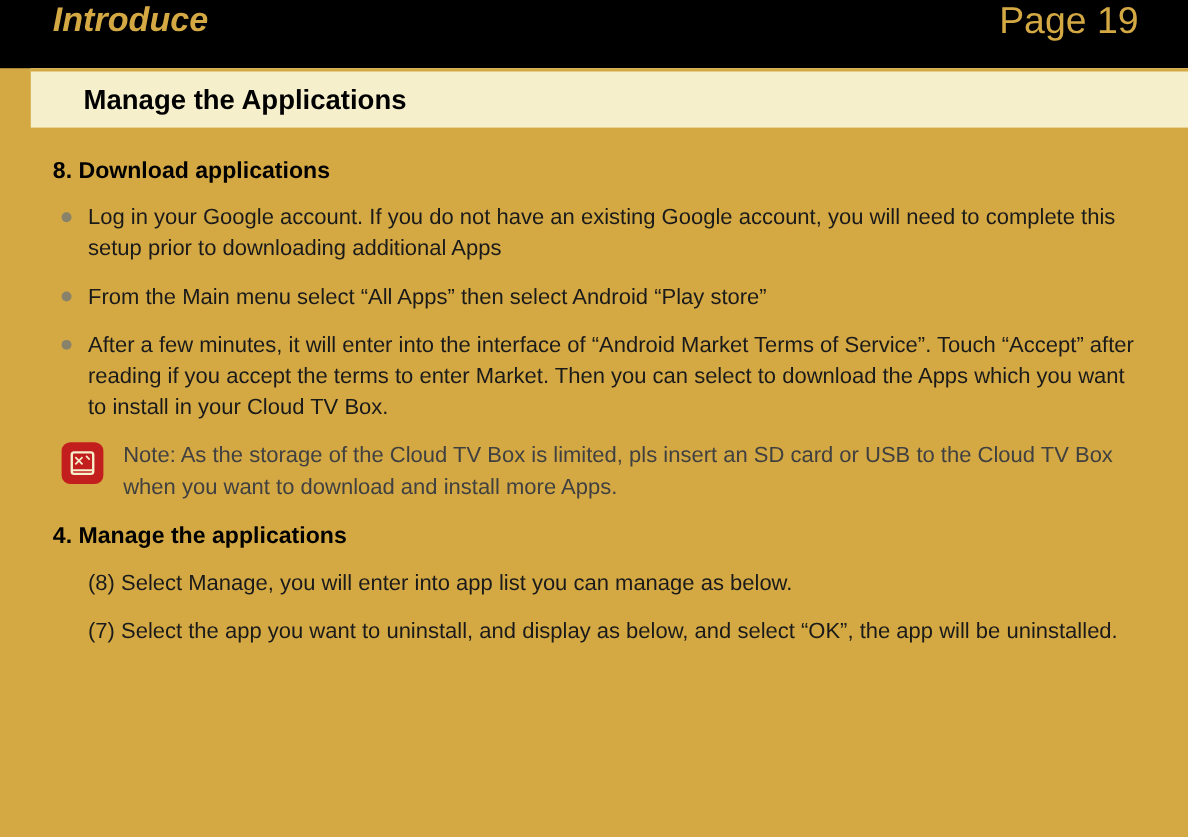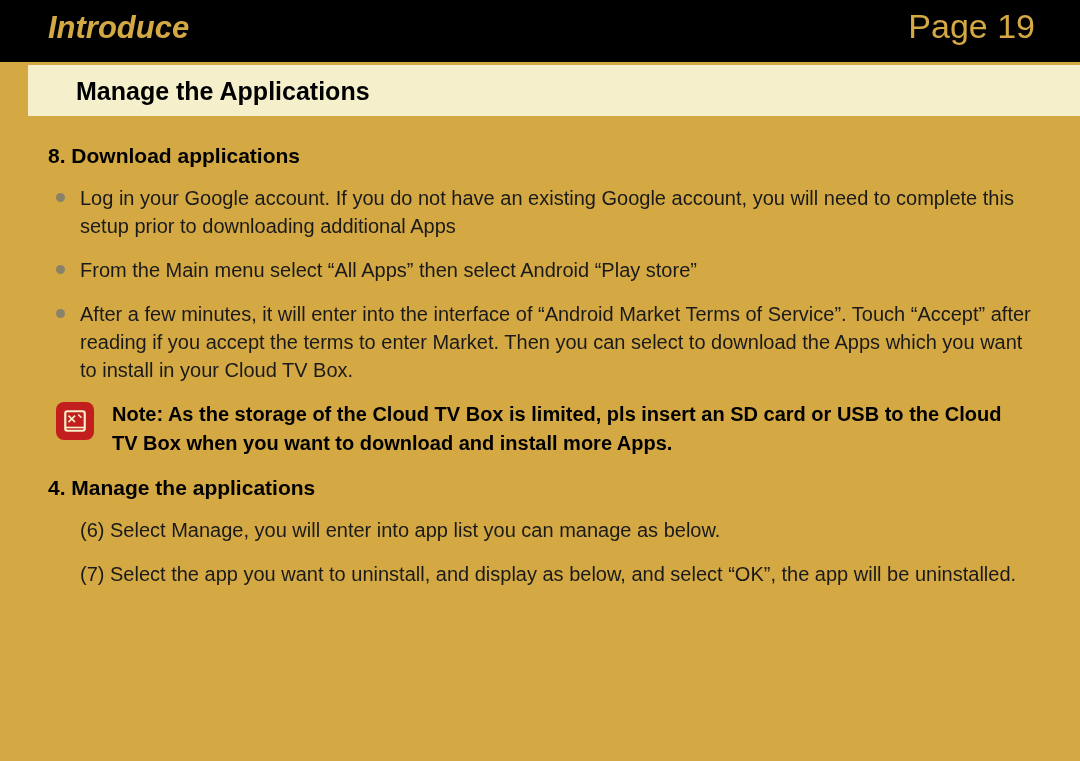--- a/index.html
+++ b/index.html
@@ -12,21 +12,21 @@
       width: 1080px;
       height: 761px;
       background-color: #d4a944;
       overflow: hidden;
     }
     .header-black {
       background-color: #000000;
       height: 62px;
       display: flex;
       justify-content: space-between;
-      align-items: flex-end;
+      align-items: flex-start;
       padding: 0 45px 16px 48px;
     }
     .header-title {
       color: #d4a944;
       font-size: 31px;
       font-weight: bold;
       font-style: italic;
     }
     .page-number {
       color: #d4a944;
@@ -92,23 +92,23 @@
       justify-content: center;
       flex-shrink: 0;
       margin-right: 18px;
       margin-top: 2px;
     }
     .note-icon svg {
       width: 26px;
       height: 26px;
     }
     .note-text {
-      color: #000000;
+      color: #404040;
       font-size: 20px;
-      font-weight: bold;
+      font-weight: normal;
       line-height: 1.45;
     }
     .numbered-item {
       padding-left: 32px;
       font-size: 20px;
       line-height: 1.4;
       margin-bottom: 16px;
       color: #1a1a1a;
       text-indent: -28px;
       margin-left: 28px;
@@ -140,15 +140,15 @@
         <rect x="3" y="3" width="18" height="18" rx="2" fill="none"></rect>
         <path d="M6 7 L12 13 M6 13 L12 7" stroke="#f5efcb" stroke-width="1.5"></path>
         <line x1="3" y1="18" x2="21" y2="18" stroke="#f5efcb" stroke-width="1.5"></line>
         <path d="M15 6 L18 9" stroke="#f5efcb" stroke-width="1.5"></path>
       </svg>
     </div>
     <div class="note-text">Note: As the storage of the Cloud TV Box is limited, pls insert an SD card or USB to the Cloud TV Box when you want to download and install more Apps.</div>
   </div>
 
   <div class="section-heading">4. Manage the applications</div>
-  <div class="numbered-item">(6) Select Manage, you will enter into app list you can manage as below.</div>
+  <div class="numbered-item">(8) Select Manage, you will enter into app list you can manage as below.</div>
   <div class="numbered-item">(7) Select the app you want to uninstall, and display as below, and select “OK”, the app will be uninstalled.</div>
 </div>
 
 </body></html>

